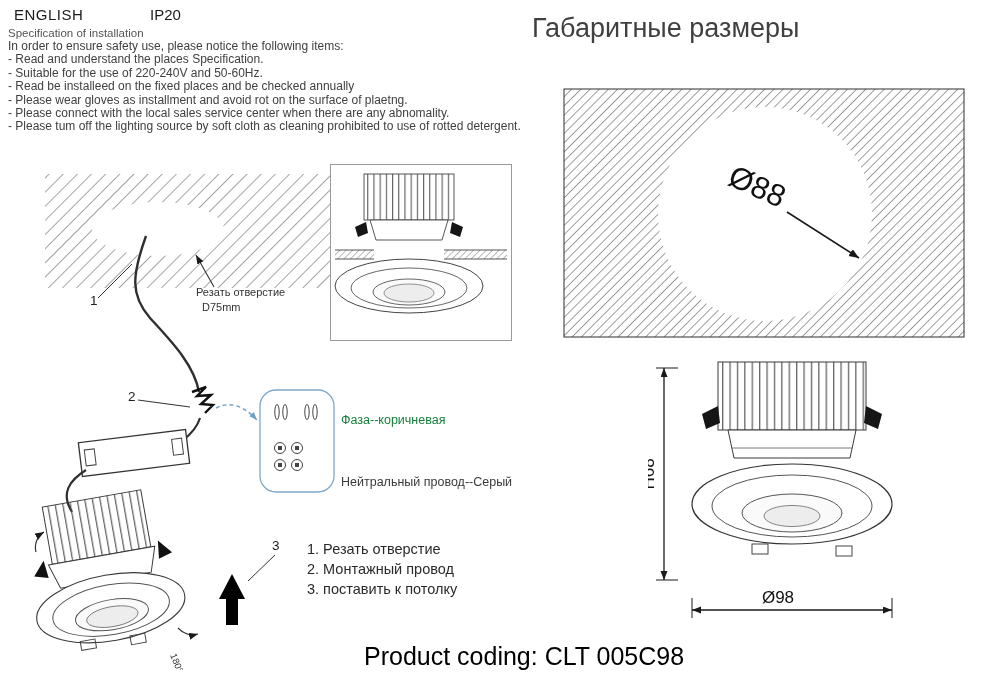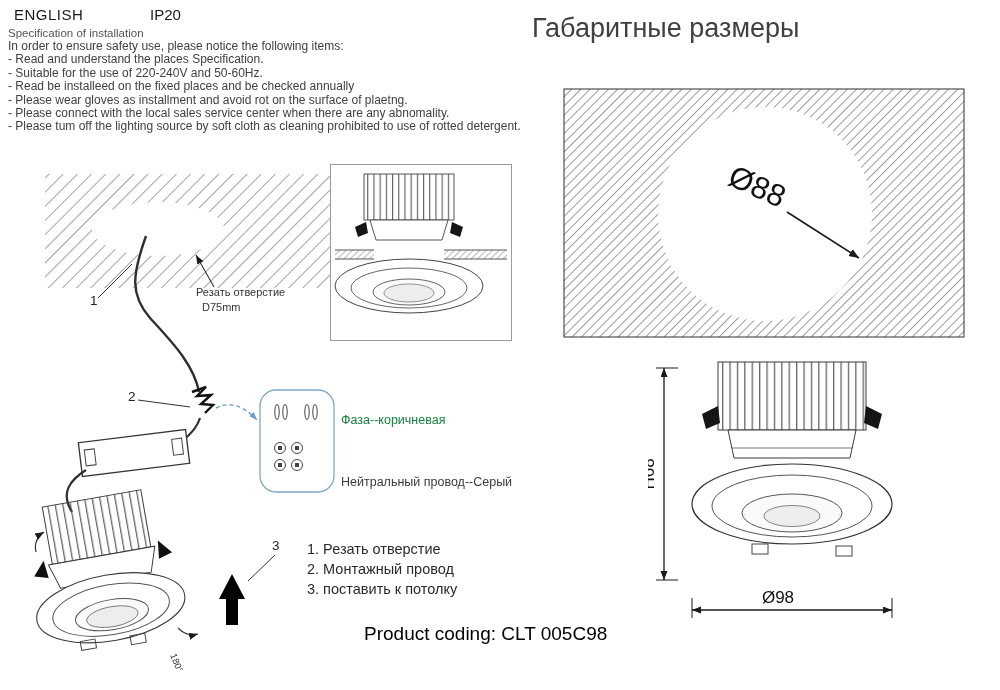--- a/index.html
+++ b/index.html
@@ -13,21 +13,21 @@
   }
   .t { position:absolute; white-space:nowrap; }
   .english   { left:14px;  top:6px;  font-size:15px; letter-spacing:.5px; color:#1a1a1a; }
   .ip        { left:150px; top:6px;  font-size:15px; color:#1a1a1a; }
   .spec-title{ left:8px;   top:27px; font-size:11.5px; color:#555; }
   .safety    { position:absolute; left:8px; top:40px; font-size:12px; line-height:13.4px; color:#404040; }
   .ru-title  { left:532px; top:13px; font-size:27px; color:#404040; }
   .wire-phase   { left:341px; top:413px; font-size:12.5px; color:#15803d; }
   .wire-neutral { left:341px; top:439px; font-size:12.5px; color:#3a3a3a;margin-top:36px; }
   .steps     { position:absolute; left:307px; top:539px; font-size:14.5px; line-height:20px; color:#2a2a2a; }
-  .product   { left:364px; top:623px; font-size:19px; color:#000; }
+  .product   { left:364px; top:642px; font-size:25px; color:#000; }
   svg { position:absolute; }
   #svg-cutout  { left:563px; top:88px; }
   #svg-inset   { left:330px; top:164px; }
   #svg-install { left:20px;  top:160px; }
   #svg-side    { left:648px; top:352px; }
 </style>
 </head>
 <body>
 
 <div class="t english">ENGLISH</div>

